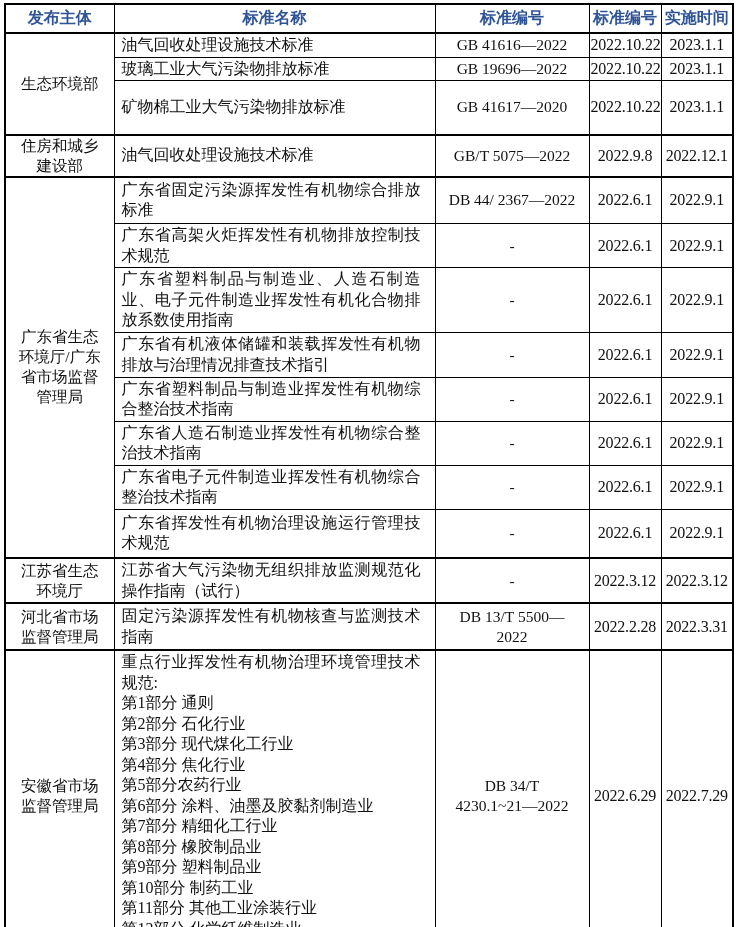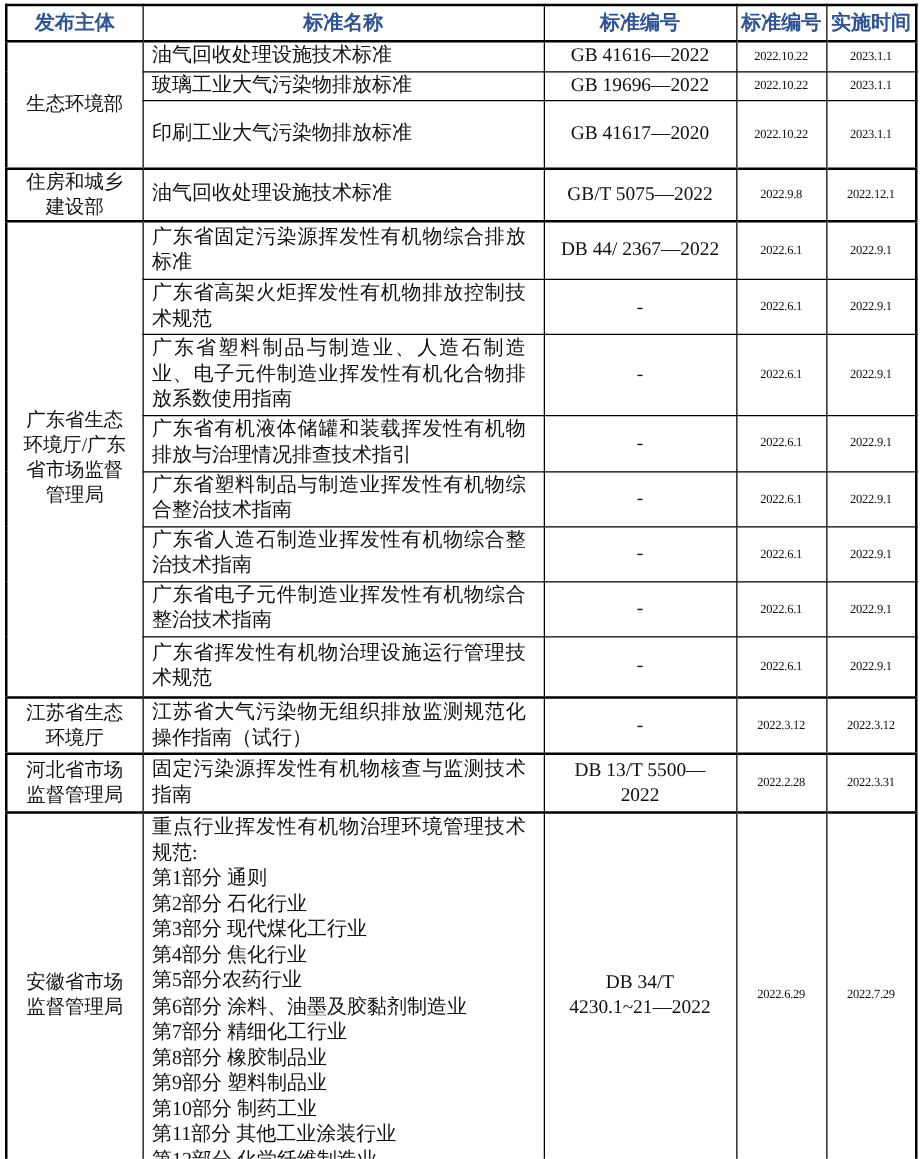--- a/index.html
+++ b/index.html
@@ -62,21 +62,21 @@
   }
   td.cell-code {
     text-align: center;
     font-size: 15.5px;
     line-height: 20px;
     white-space: pre-line;
     padding: 0 2px;
   }
   td.cell-date {
     text-align: center;
-    font-size: 10px;
+    font-size: 16px;
     padding: 0 1px;
     letter-spacing: -0.2px;
   }
 </style>
 </head>
 <body>
 
 <div class="page">
   <table class="standards">
     <colgroup>
@@ -104,21 +104,21 @@
         <td class="cell-date">2022.10.22</td>
         <td class="cell-date">2023.1.1</td>
       </tr>
       <tr style="height:23px;">
         <td class="cell-name">玻璃工业大气污染物排放标准</td>
         <td class="cell-code">GB 19696—2022</td>
         <td class="cell-date">2022.10.22</td>
         <td class="cell-date">2023.1.1</td>
       </tr>
       <tr style="height:54px;">
-        <td class="cell-name">印刷工业大气污染物排放标准</td>
+        <td class="cell-name">矿物棉工业大气污染物排放标准</td>
         <td class="cell-code">GB 41617—2020</td>
         <td class="cell-date">2022.10.22</td>
         <td class="cell-date">2023.1.1</td>
       </tr>
 
       <tr class="group-start" style="height:39px;">
         <td class="cell-publisher">住房和城乡建设部</td>
         <td class="cell-name">油气回收处理设施技术标准</td>
         <td class="cell-code">GB/T 5075—2022</td>
         <td class="cell-date">2022.9.8</td>

